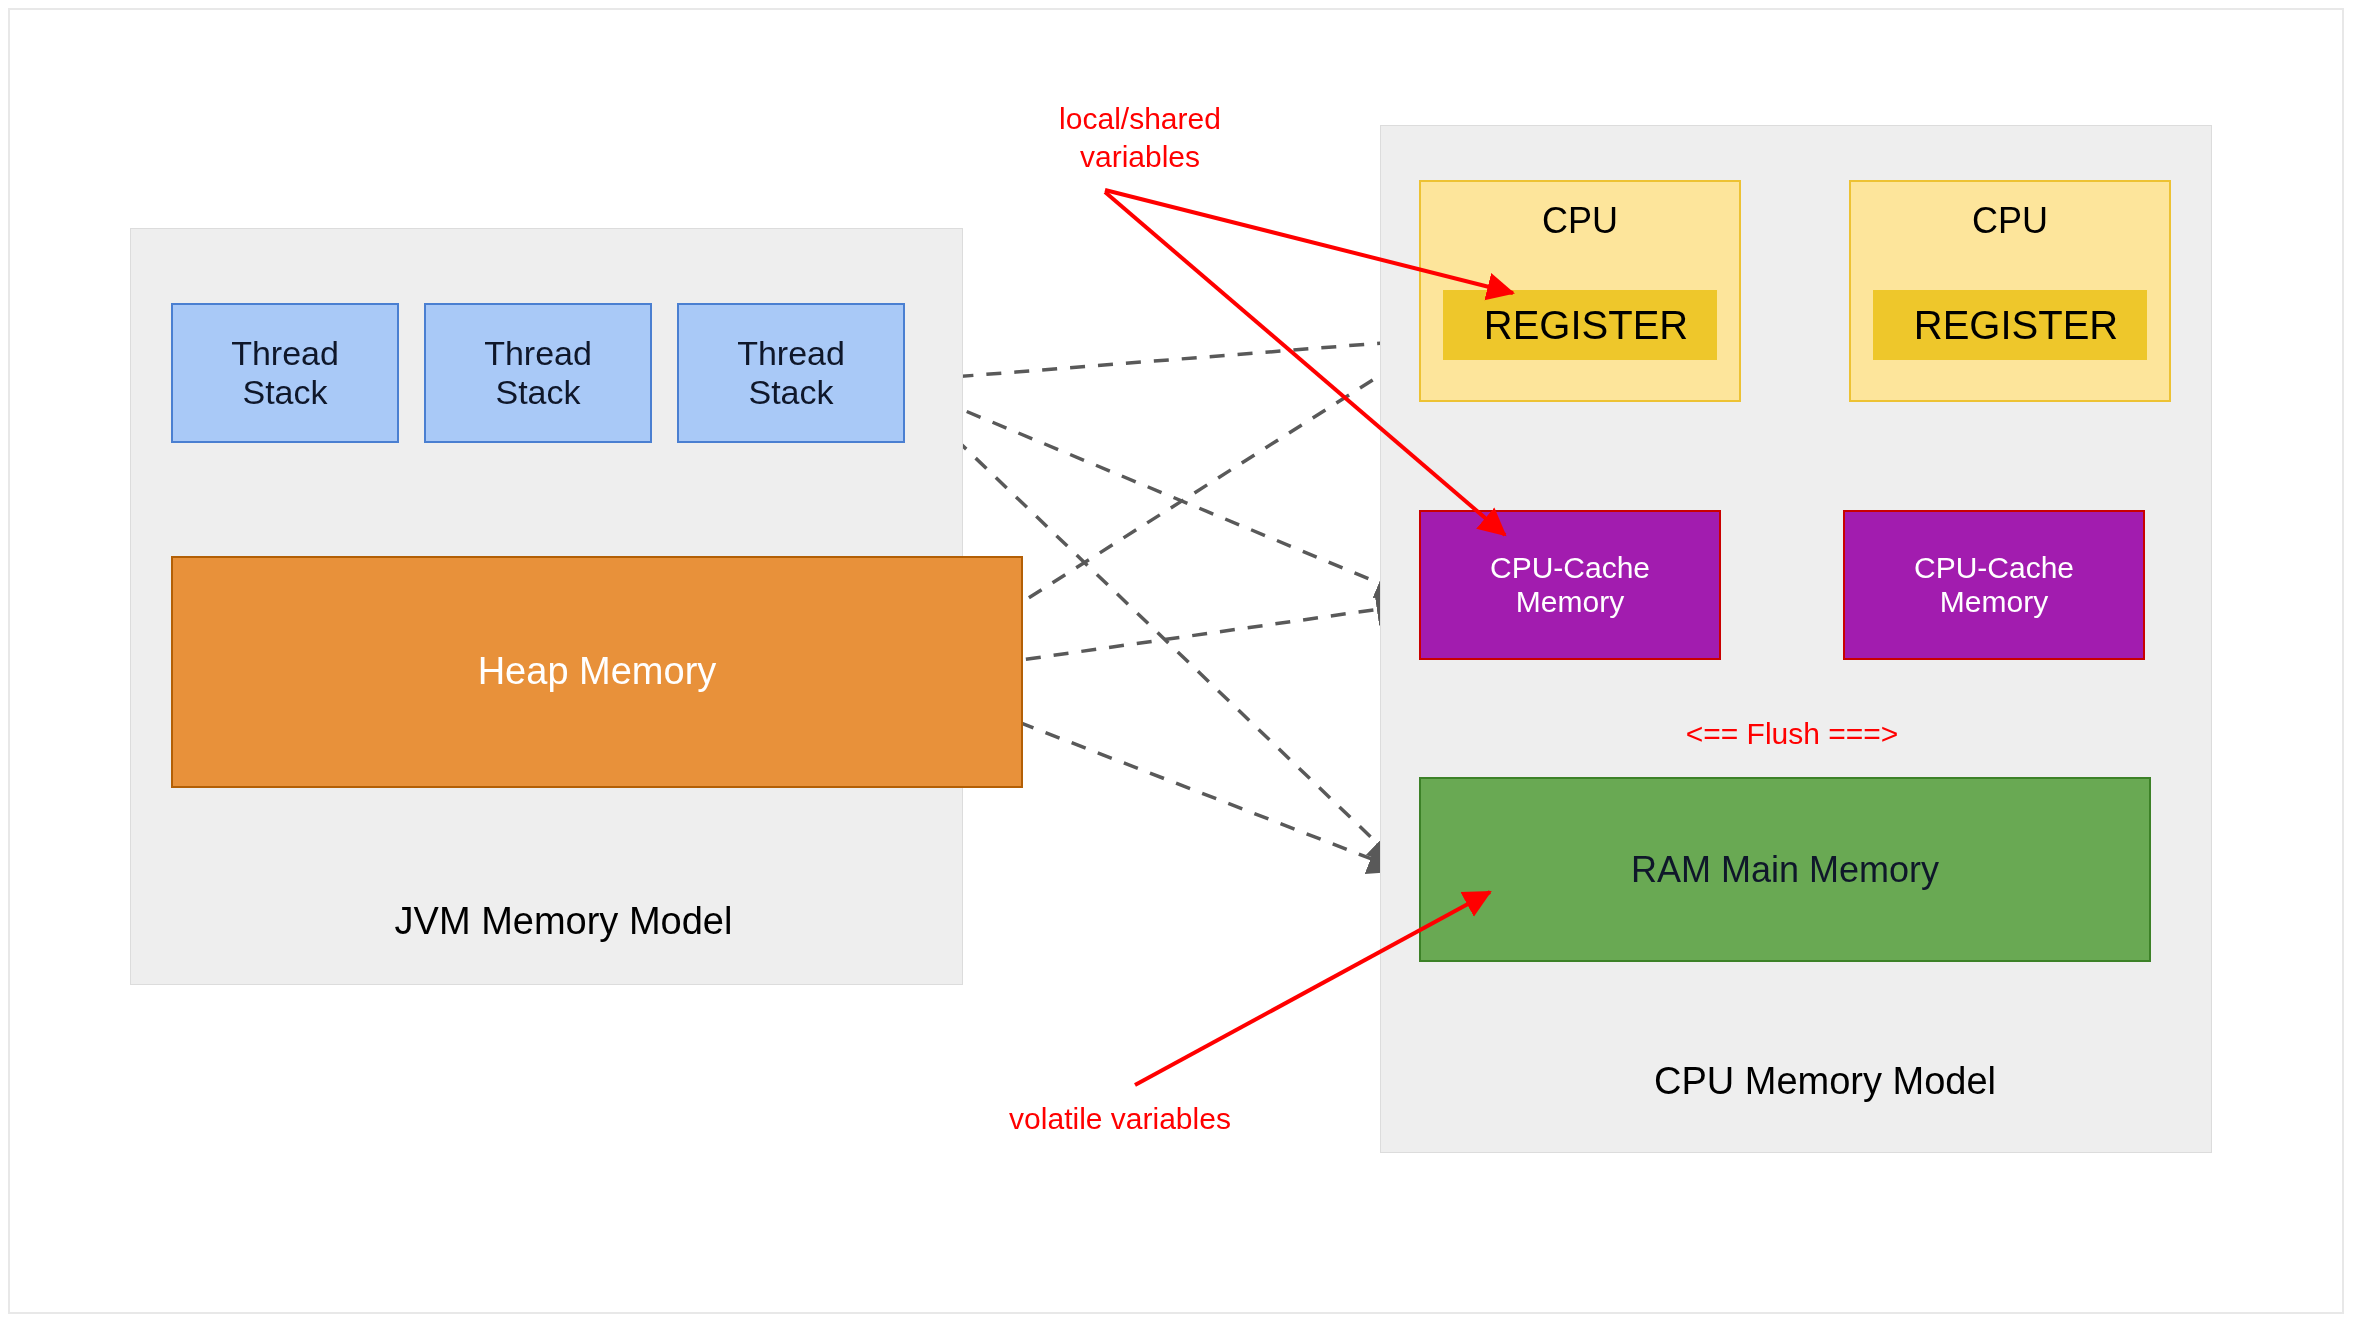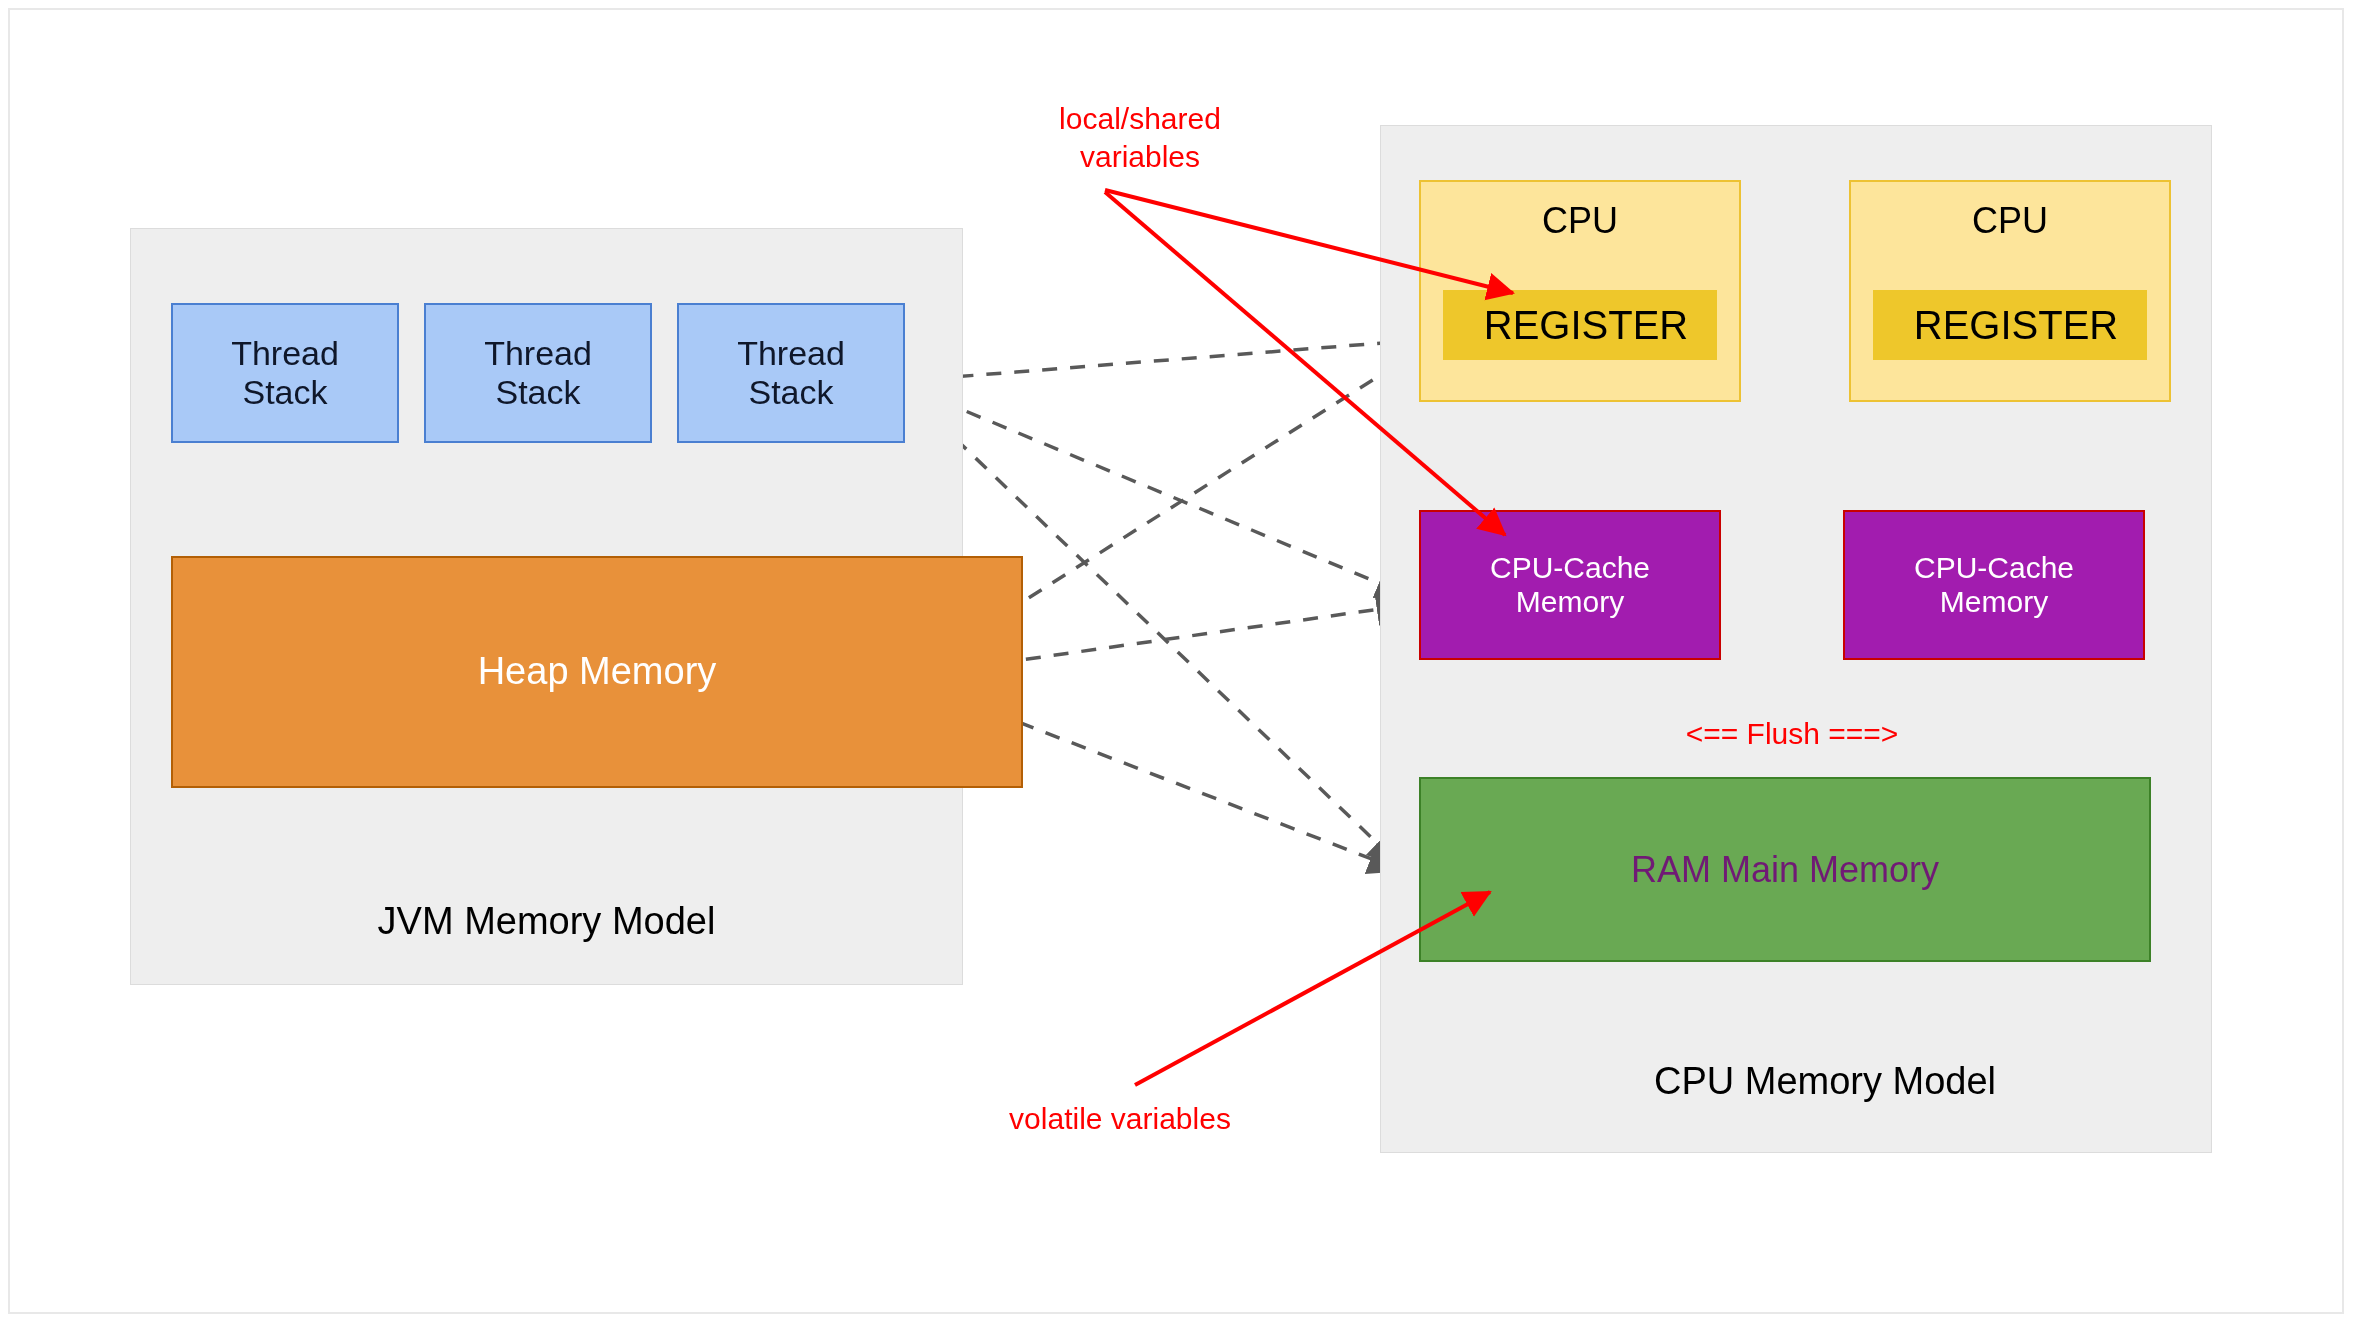--- a/index.html
+++ b/index.html
@@ -95,21 +95,21 @@
   }
   .cache {
     background: #a21caf;
     border: 2px solid #c90000;
     color: #ffffff;
     font-size: 30px;
   }
   .ram {
     background: #69a953;
     border: 2px solid #3c8127;
-    color: #701a75;
+    color: #0f172a;
     font-size: 36px;
   }
 
   .ann {
     position: absolute;
     color: #ff0000;
     font-size: 30px;
     white-space: pre-line;
     text-align: center;
     line-height: 1.25;
@@ -159,21 +159,21 @@
       <line x1="1960" y1="400" x2="1960" y2="508"></line>
       <line x1="2017" y1="508" x2="2017" y2="400"></line>
       <line x1="1960" y1="660" x2="1960" y2="775"></line>
       <line x1="2017" y1="775" x2="2017" y2="660"></line>
     </g>
   </svg>
 
   <div class="node-layer">
 
     <div class="container-box" style="left:130px; top:228px; width:833px; height:757px;"></div>
-    <div class="container-label" style="left:130px; top:900px; width:833px;">JVM Memory Model</div>
+    <div class="container-label" style="left:130px; top:900px; width:833px;padding-left:17px;">JVM Memory Model</div>
 
     <div class="box thread-stack" style="left: 171px; top: 303px; width: 228px; height: 140px; white-space: pre-line;">Thread
 Stack</div>
     <div class="box thread-stack" style="left: 424px; top: 303px; width: 228px; height: 140px; white-space: pre-line;">Thread
 Stack</div>
     <div class="box thread-stack" style="left: 677px; top: 303px; width: 228px; height: 140px; white-space: pre-line;">Thread
 Stack</div>
 
     <div class="box heap" style="left:171px; top:556px; width:852px; height:232px;">Heap Memory</div>
 

